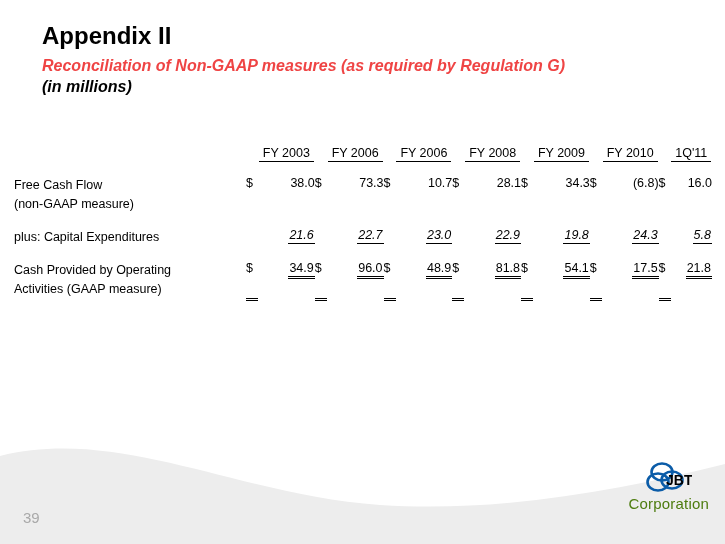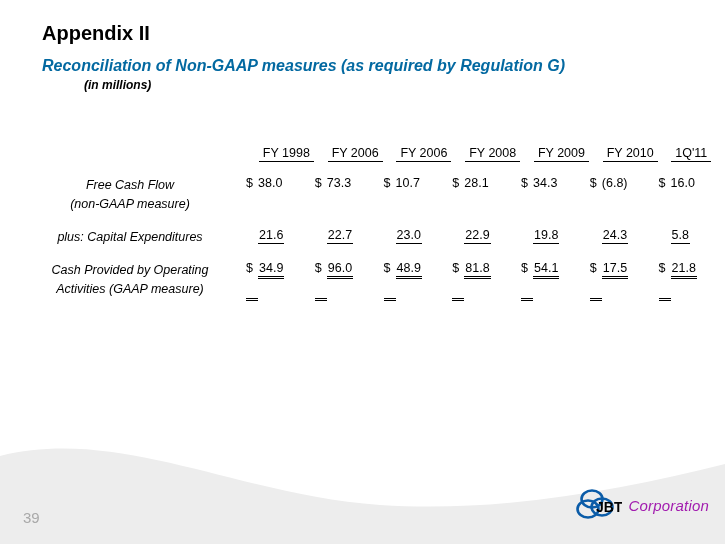--- a/index.html
+++ b/index.html
@@ -18,43 +18,42 @@
     position: relative;
     width: 725px;
     height: 544px;
     background: #ffffff;
     overflow: hidden;
   }
   .title {
     position: absolute;
     left: 42px;
     top: 22px;
-    font-size: 20px;
+    font-size: 24px;
     font-weight: bold;
     color: #000000;
     letter-spacing: 0px;
   }
   .subtitle {
     position: absolute;
     left: 42px;
     top: 57px;
     font-size: 16px;
     font-style: italic;
     font-weight: bold;
-    color: #0369a1;
+    color: #ef4444;
   }
   .subtitle2 {
     position: absolute;
     left: 42px;
     top: 78px;
-    font-size: 12px;
+    font-size: 16px;
     font-style: italic;
     font-weight: bold;
     color: #000000;
-    margin-left: 42px;
   }
 
   
   .tbl {
     position: absolute;
     left: 14px;
     top: 146px;
     width: 698px;
     border-collapse: collapse;
     font-size: 12.5px;
@@ -70,42 +69,42 @@
     font-size: 12.5px;
     padding-bottom: 2px;
     white-space: nowrap;
   }
   .hdr-cell span.hdr-underline {
     display: inline-block;
     border-bottom: 1px solid #000;
     padding: 0 4px 1px 4px;
   }
   .rowlabel {
-    text-align: center;
+    text-align: left;
     padding-right: 6px;
     white-space: nowrap;
     line-height: 19px;
-    font-style: italic;
   }
   .cur {
     text-align: left;
     width: 12px;
     white-space: nowrap;
   }
   .num {
-    text-align: left;
+    text-align: right;
     white-space: nowrap;
     padding-right: 2px;
   }
   .num.u1 span, .num.u2 span {
     display: inline-block;
     padding: 0 1px 1px 1px;
   }
   .u1 span {
     border-bottom: 1px solid #000;
+    font-style: italic;
   }
   .u2 span {
     border-bottom: 3px double #000;
   }
   .cur.u2 {
     border-bottom: 3px double #000;
   }
   .spacer-row td {
     height: 14px;
   }
@@ -124,48 +123,47 @@
   .pagenum {
     position: absolute;
     left: 23px;
     bottom: 18px;
     font-size: 15px;
     color: #a9a9a9;
   }
   .logo {
     position: absolute;
     right: 16px;
-    bottom: 22px;
+    bottom: 32px;
     display: flex;
     align-items: center;
-    gap: 6px;
+    flex-direction: column;
   }
   .logo-text {
     font-size: 15px;
-    color: #a21caf;
+    color: #4d7c0f;
     letter-spacing: 0.2px;
-    font-style: italic;
   }
 </style>
 </head>
 <body>
 
 <div class="slide">
 
   <div class="title">Appendix II</div>
   <div class="subtitle">Reconciliation of Non-GAAP measures (as required by Regulation G)</div>
   <div class="subtitle2">(in millions)</div>
 
   <table class="tbl">
     <tbody>
         <tr>
       <td class="rowlabel" style="width:232px;"></td>
 
       <td class="cur"></td>
-      <td class="hdr-cell"><span class="hdr-underline">FY 1998</span></td>
+      <td class="hdr-cell"><span class="hdr-underline">FY 2003</span></td>
 
       <td class="cur"></td>
       <td class="hdr-cell"><span class="hdr-underline">FY 2006</span></td>
 
       <td class="cur"></td>
       <td class="hdr-cell"><span class="hdr-underline">FY 2006</span></td>
 
       <td class="cur"></td>
       <td class="hdr-cell"><span class="hdr-underline">FY 2008</span></td>
 

